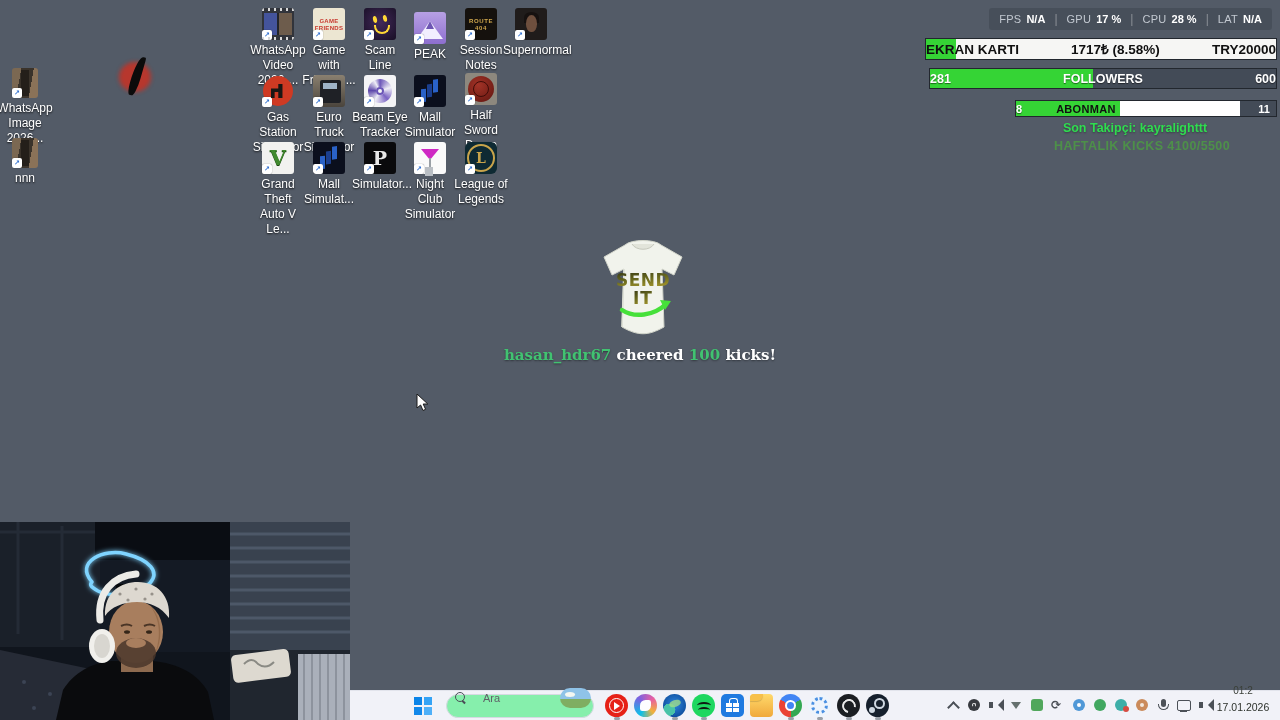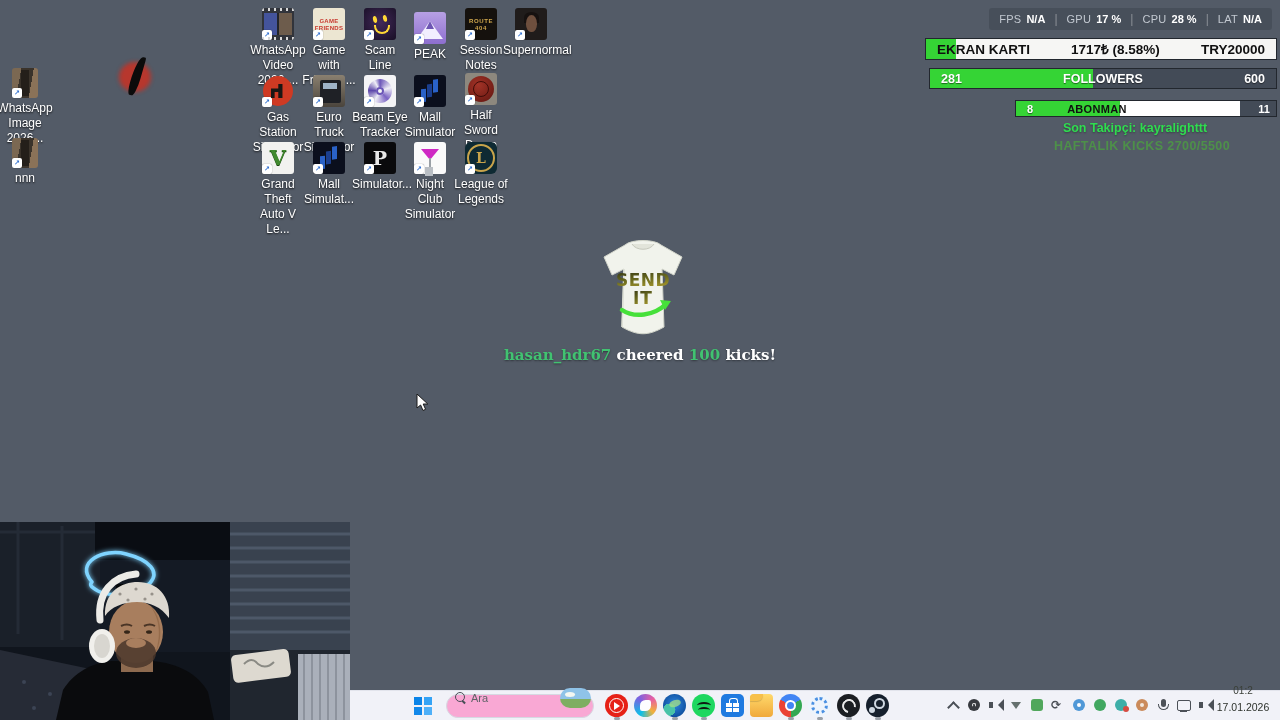--- a/index.html
+++ b/index.html
@@ -15,21 +15,21 @@
   .sl{color:#c3c9d1;margin-right:5px;letter-spacing:.3px;}
   .sv{color:#fff;font-weight:bold;}
 
   
   .goalbar{position:absolute;border:1px solid #22272e;display:flex;align-items:center;
            font-weight:bold;overflow:hidden;}
   .fill{position:absolute;left:0;top:0;bottom:0;background:#35d435;}
   .gb-white{background:#f6f6f4;color:#101010;}
   .gb-dark{background:#434b57;color:#fff;}
   .gb-inner{position:relative;display:flex;justify-content:space-between;align-items:center;
-            width:100%;padding:0 11px;}
+            width:100%;padding:0 0;}
   #ekran-bar{left:925px;top:38px;width:352px;height:22px;font-size:13.5px;}
   #followers-bar{left:929px;top:68px;width:348px;height:21px;font-size:12.5px;}
   #followers-bar .gb-inner{text-shadow:0 1px 1px rgba(0,0,0,.5);}
   #abonman-bar{left:1015px;top:100px;width:262px;height:17px;font-size:11px;background:#fff;color:#111;}
   #abonman-bar .goal-chip{position:absolute;right:0;top:0;bottom:0;width:36px;background:#434b57;
             color:#fff;display:flex;align-items:center;justify-content:flex-end;padding-right:6px;}
   #abonman-bar .cur{position:relative;color:#fff;text-shadow:0 1px 1px rgba(0,0,0,.5);}
   #abonman-bar .mid{position:relative;margin-left:34px;letter-spacing:.3px;}
   .greenline{position:absolute;text-align:center;font-weight:bold;font-size:12.5px;}
   #last-follower{left:1000px;top:121px;width:270px;color:#2fdd4f;text-shadow:0 1px 2px rgba(0,0,0,.35);}
@@ -125,22 +125,22 @@
 
   
   #taskbar{position:absolute;left:350px;top:690px;width:930px;height:30px;background:#f1f2f8;
       display:flex;align-items:center;border-top:1px solid #e2e4ec;}
   #start{width:26px;height:26px;margin-left:60px;position:relative;border-radius:4px;}
   #start::before{content:"";position:absolute;left:4px;top:4px;width:18px;height:18px;
       background:linear-gradient(#0a84e8,#0a84e8) 0 0/8px 8px no-repeat,
                  linear-gradient(#35a3f5,#35a3f5) 100% 0/8px 8px no-repeat,
                  linear-gradient(#1288ea,#1288ea) 0 100%/8px 8px no-repeat,
                  linear-gradient(#4fb0f8,#4fb0f8) 100% 100%/8px 8px no-repeat;}
-  #search-pill{width:148px;height:24px;margin-left:10px;background:#f9a8d4;border:1px solid #d6d9e2;
-      border-radius:12px;display:flex;align-items:center;padding:0 2px 16px 8px;}
+  #search-pill{width:148px;height:24px;margin-left:10px;background:#86efac;border:1px solid #d6d9e2;
+      border-radius:12px;display:flex;align-items:center;padding:0 2px 16px 8px;gap:12px;}
   .mag{width:12px;height:12px;position:relative;flex:0 0 auto;}
   .mag::before{content:"";position:absolute;left:0;top:0;width:8px;height:8px;border:1.6px solid #4a4e57;
       border-radius:50%;}
   .mag::after{content:"";position:absolute;left:8px;top:8px;width:4px;height:1.6px;background:#4a4e57;
       transform:rotate(45deg);transform-origin:0 0;}
   #search-input{border:none;outline:none;flex:1;min-width:0;font:400 11px "Liberation Sans",sans-serif;
       color:#333;background:transparent;padding:0 4px;}
   #search-input::placeholder{color:#5f6368;}
   #bing-thumb{width:31px;height:20px;border-radius:10px;flex:0 0 auto;
       background:linear-gradient(#8fc3e8 0 55%,#7fae62 55%);position:relative;overflow:hidden;}
@@ -300,21 +300,21 @@
   <div id="abonman-bar" class="goalbar">
     <span class="fill" style="width: 40%;"></span>
     <span class="goal-chip">11</span>
     <span class="gb-inner" style="justify-content:flex-start;">
       <span class="cur">8</span>
       <span class="mid">ABONMAN</span>
     </span>
   </div>
 
   <div id="last-follower" class="greenline">Son Takipçi: kayralighttt</div>
-  <div id="weekly-kicks" class="greenline">HAFTALIK KICKS 2700/5500</div>
+  <div id="weekly-kicks" class="greenline">HAFTALIK KICKS 4100/5500</div>
 
   <div id="icon-grid">
       <div class="icon-cell" style="left: 250px; top: 8px;">
         <div class="tile t-film">
           <span class="sc"></span>
         </div>
         <div class="icon-label">WhatsApp<br>Video 2026-...</div>
       </div>
       <div class="icon-cell" style="left: 301px; top: 8px;">
         <div class="tile t-gwf">

